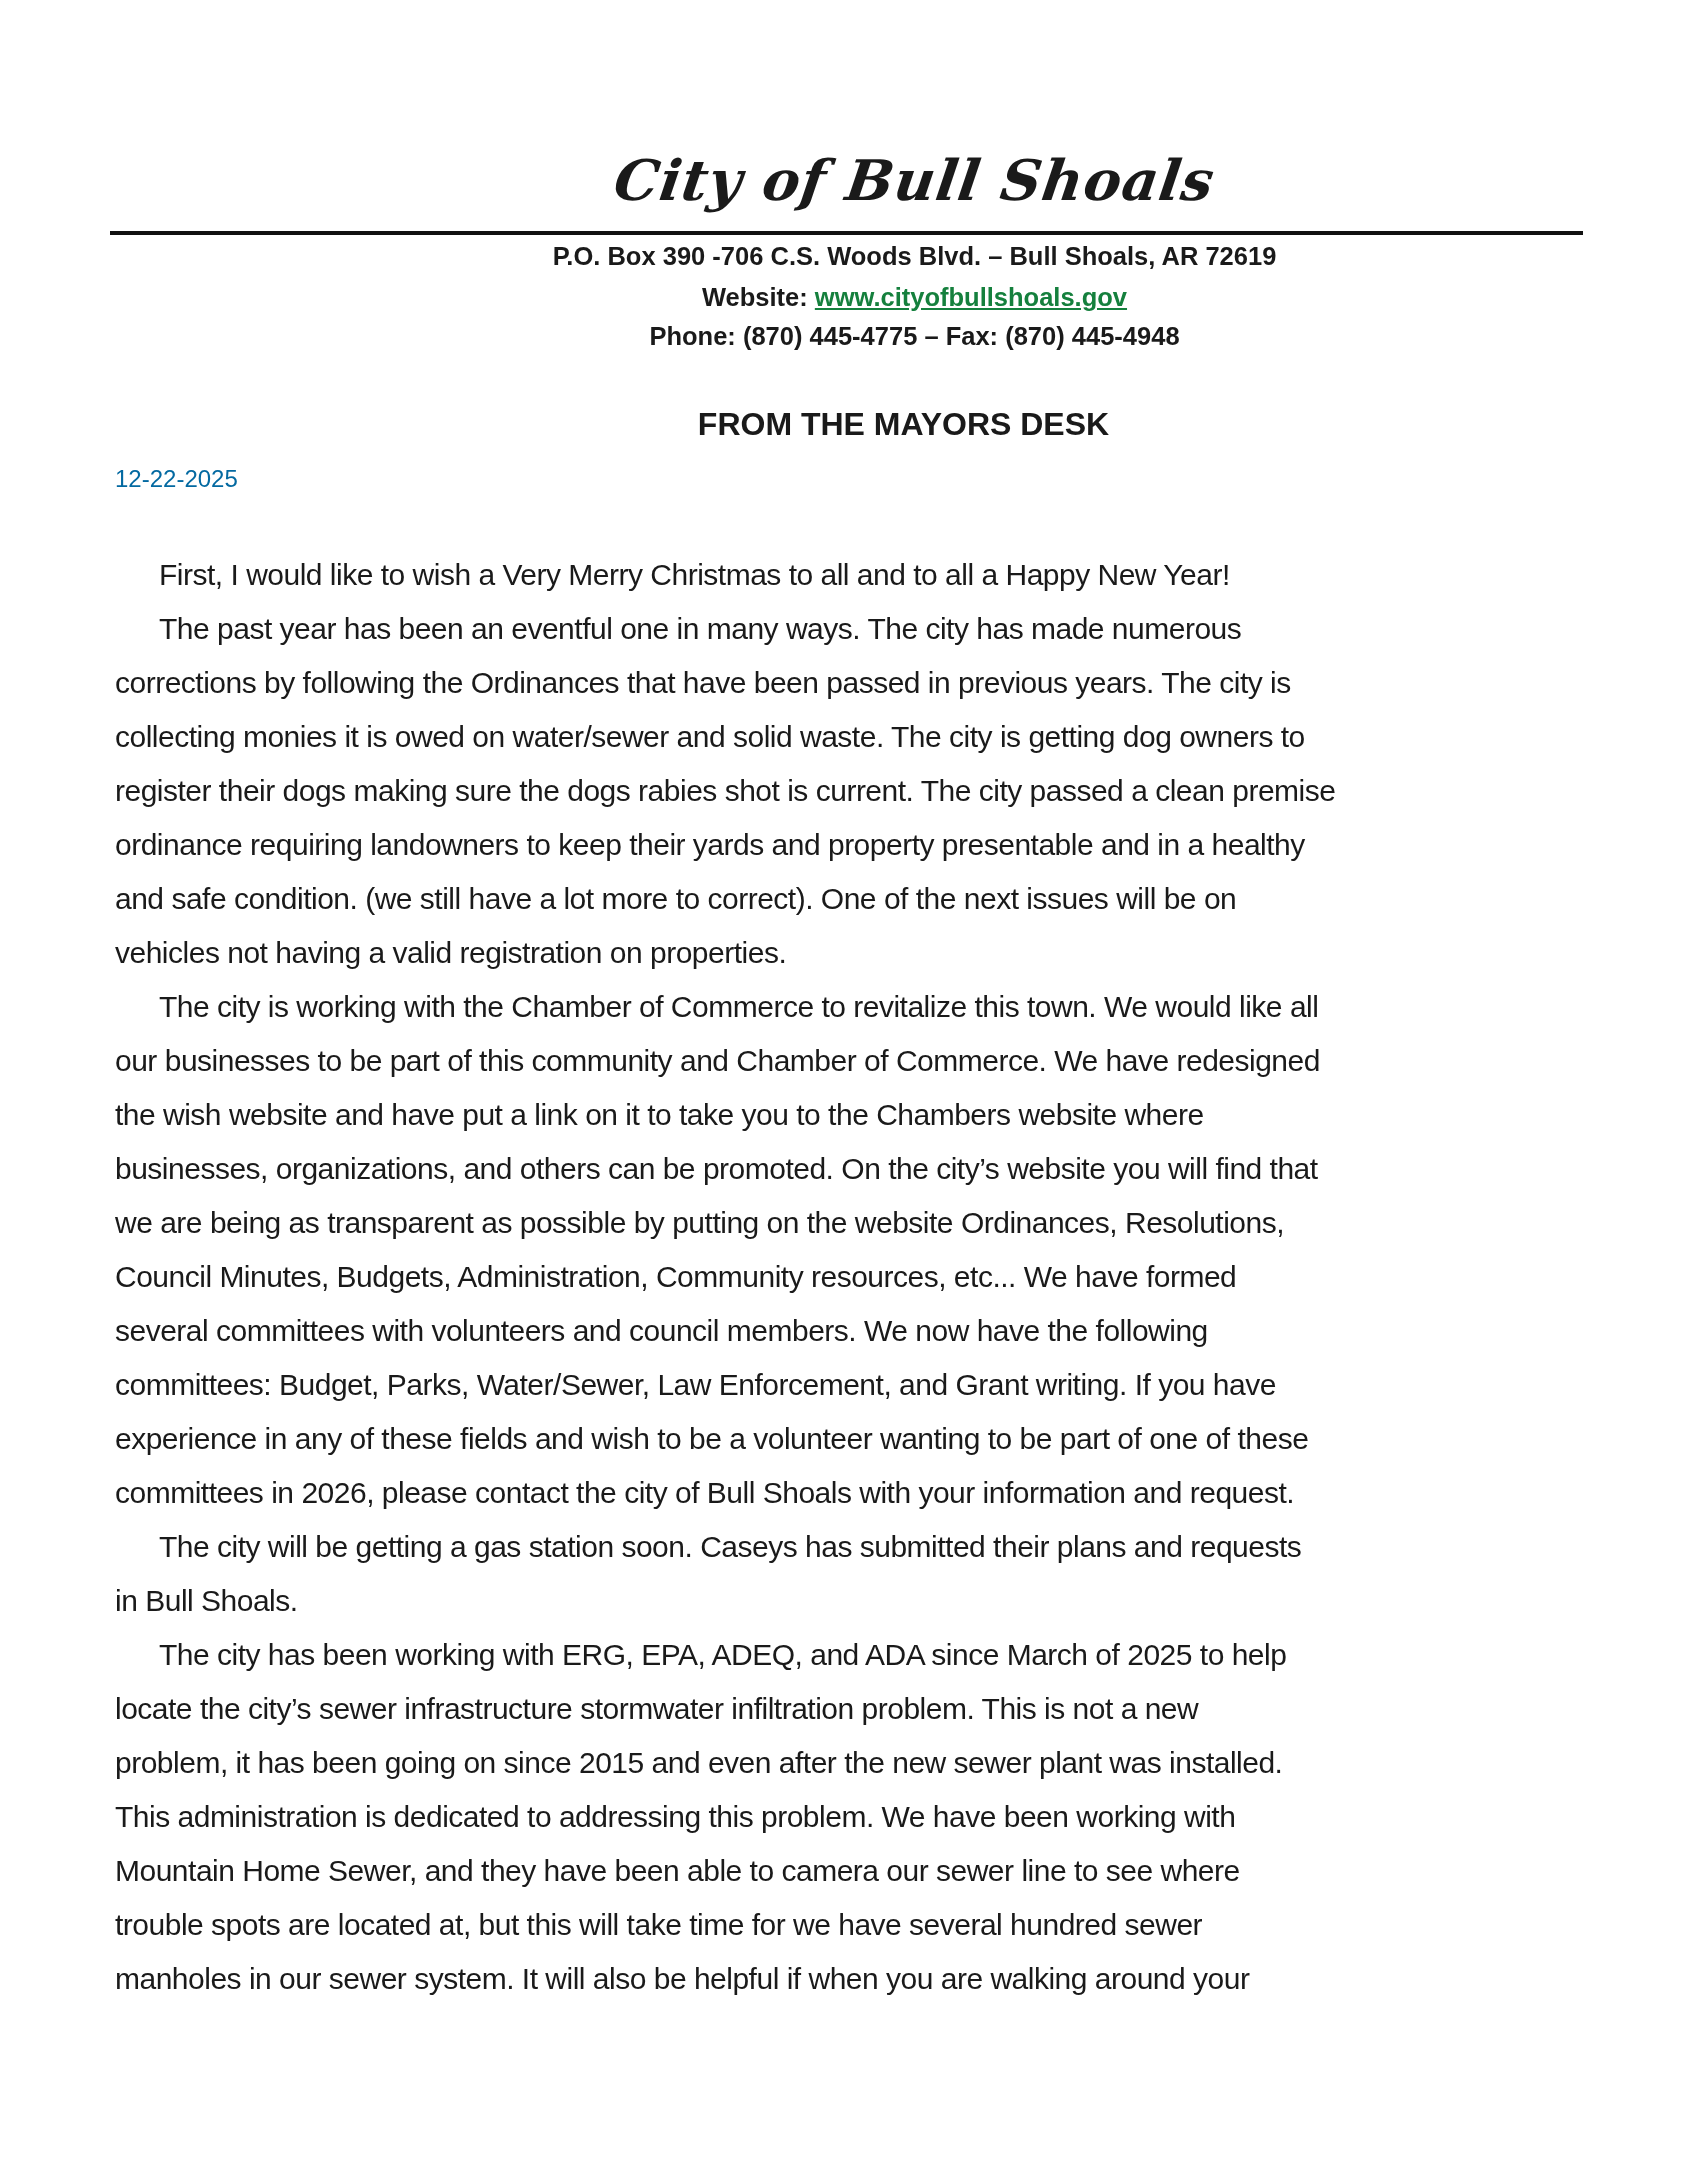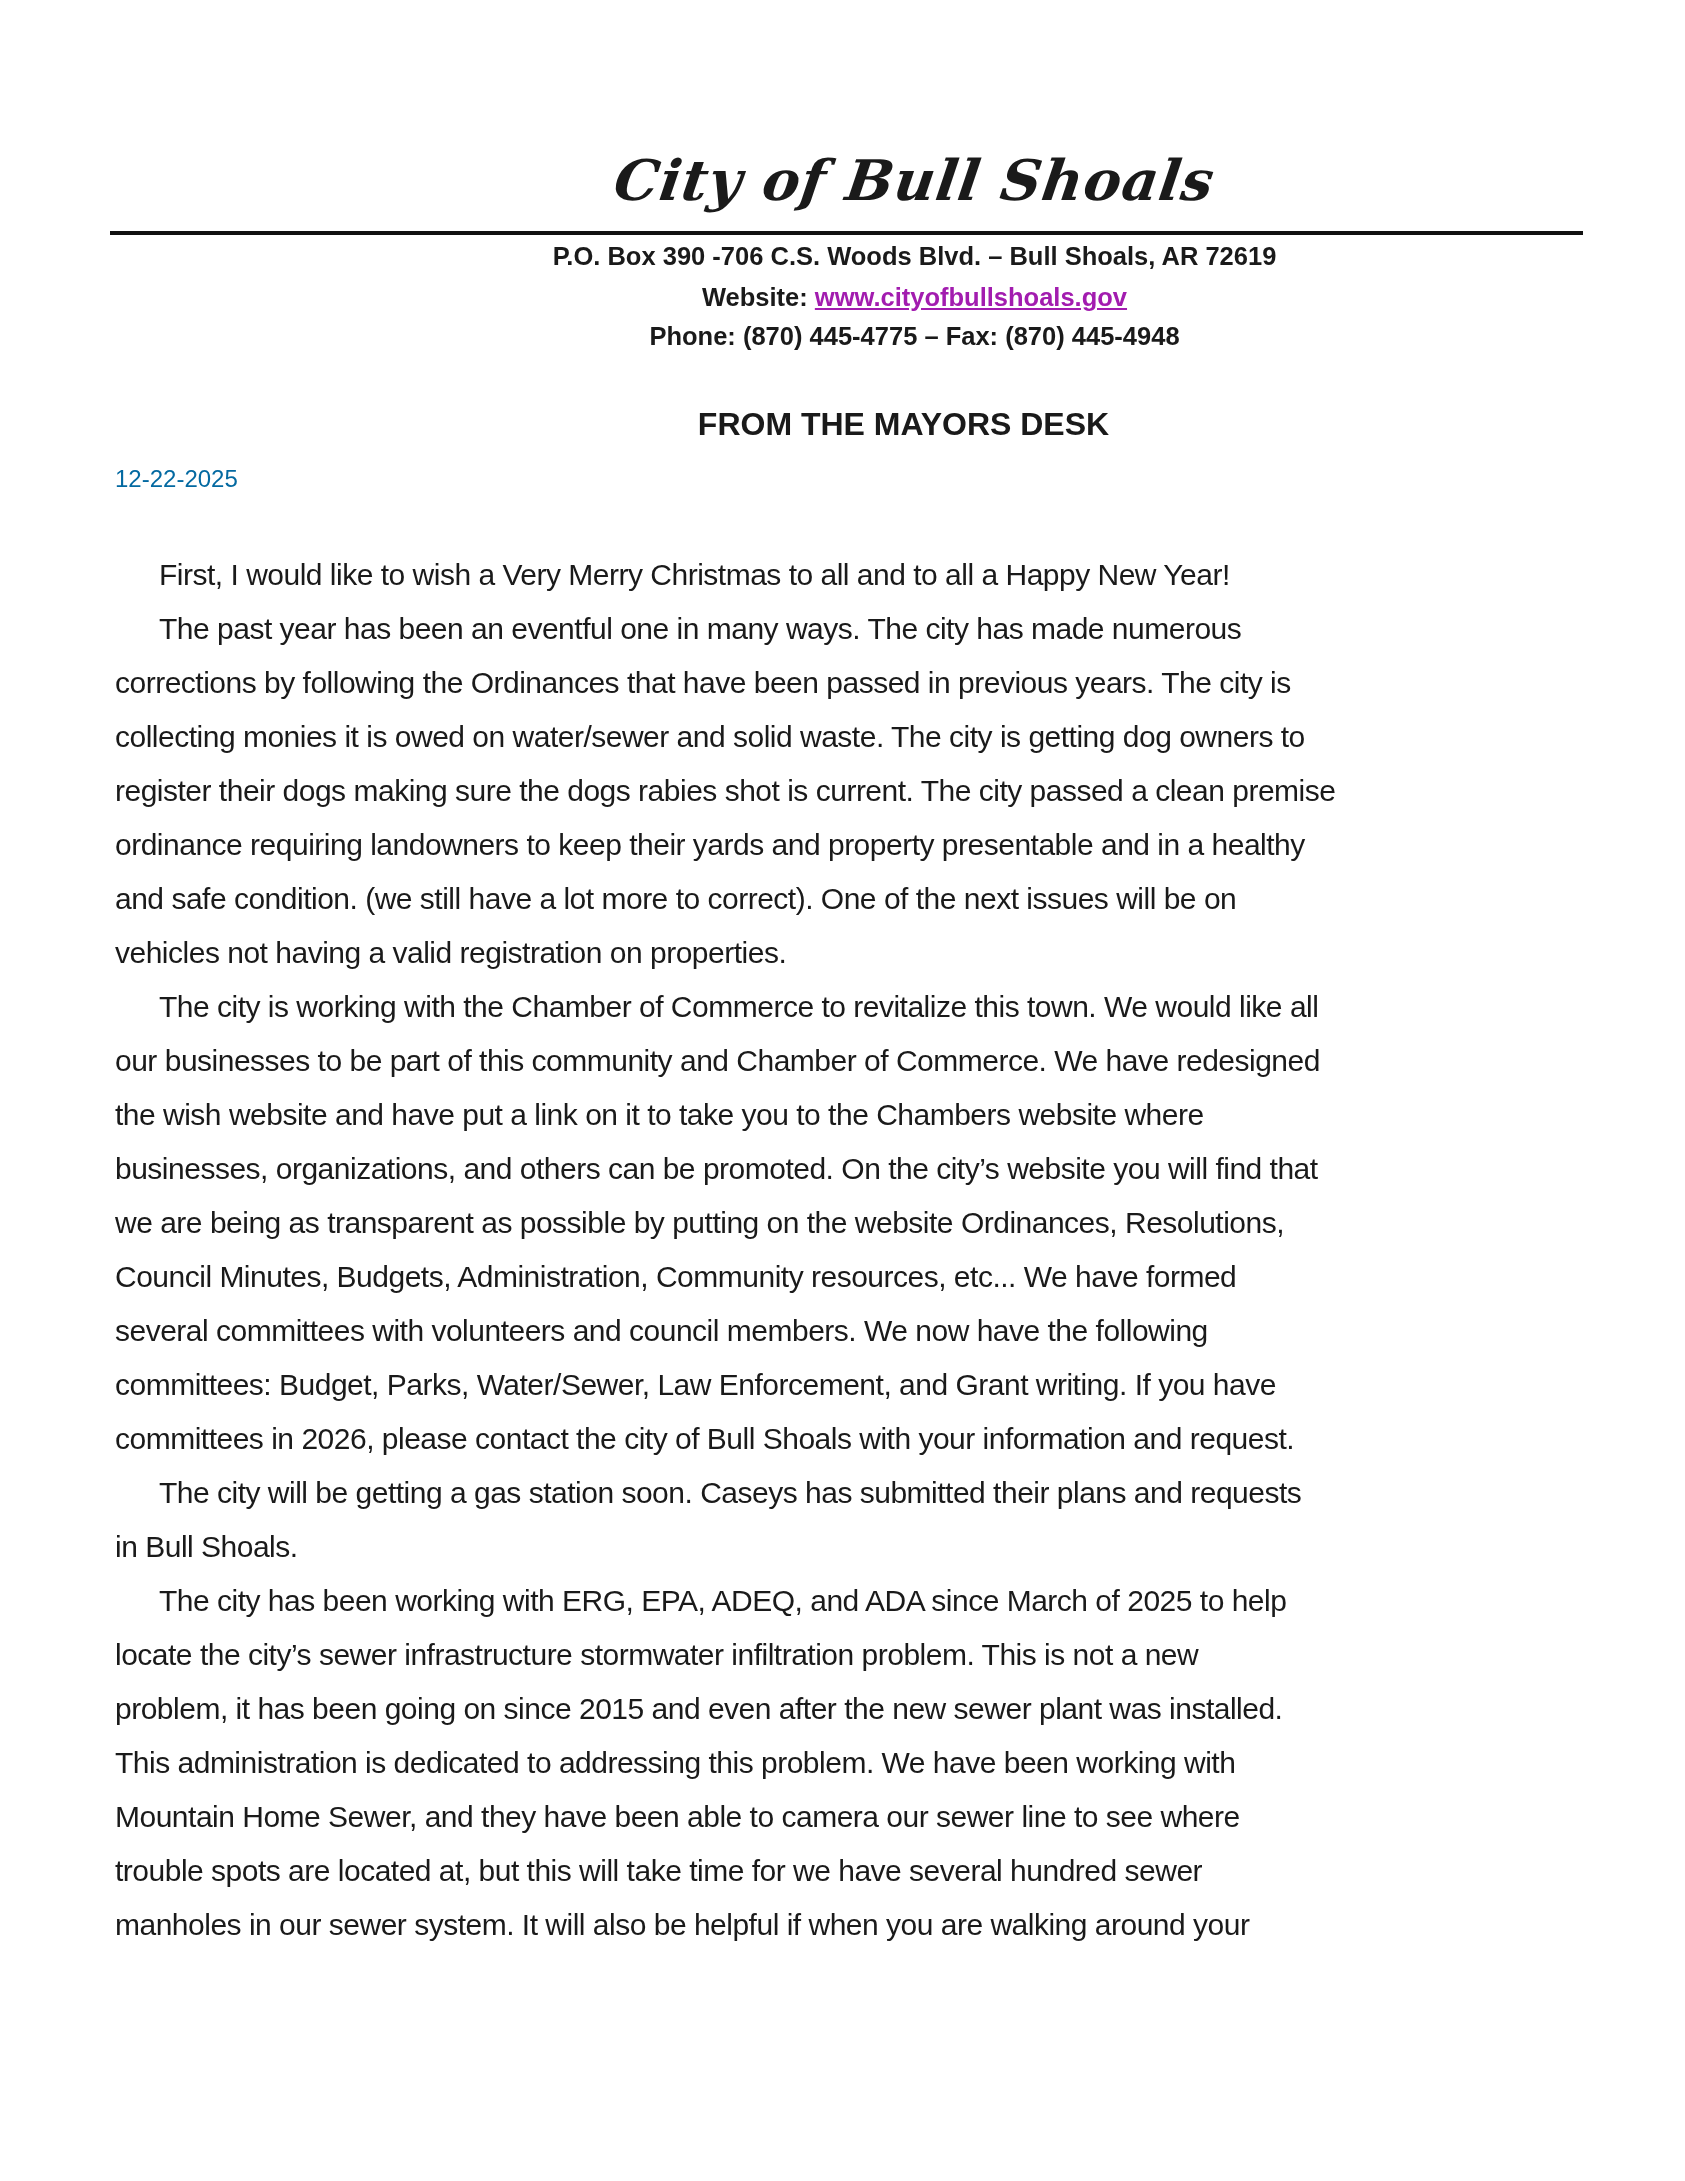--- a/index.html
+++ b/index.html
@@ -14,21 +14,21 @@
     position: absolute; left: 110px; width: 1473px; top: 231px; height: 3.5px; background: #111;
   }
   .contact {
     position: absolute; left: 0; width: 1685px; text-align: center;
     font-family: "Liberation Sans", sans-serif; font-weight: bold; font-size: 25.5px; color: #1a1a1a;
     transform: translateX(72px);
   }
   .contact.addr { top: 242px; }
   .contact.web { top: 283px; }
   .contact.phone { top: 322px; }
-  .contact a { color: #a21caf; text-decoration: underline; }
+  .contact a { color: #15803d; text-decoration: underline; }
   .heading {
     position: absolute; left: 0; width: 1685px; top: 406px; text-align: center;
     font-family: "Liberation Sans", sans-serif; font-weight: bold; font-size: 32px; color: #1a1a1a;
     transform: translateX(61px);
   }
   .date {
     position: absolute; left: 115px; top: 465px;
     font-family: "Liberation Sans", sans-serif; font-size: 24px; color: #0369a1;
   }
   .body {
@@ -63,20 +63,21 @@
       <div class="line">and safe condition. (we still have a lot more to correct). One of the next issues will be on</div>
       <div class="line">vehicles not having a valid registration on properties.</div>
       <div class="line indent">The city is working with the Chamber of Commerce to revitalize this town. We would like all</div>
       <div class="line">our businesses to be part of this community and Chamber of Commerce. We have redesigned</div>
       <div class="line">the wish website and have put a link on it to take you to the Chambers website where</div>
       <div class="line">businesses, organizations, and others can be promoted. On the city’s website you will find that</div>
       <div class="line">we are being as transparent as possible by putting on the website Ordinances, Resolutions,</div>
       <div class="line">Council Minutes, Budgets, Administration, Community resources, etc... We have formed</div>
       <div class="line">several committees with volunteers and council members. We now have the following</div>
       <div class="line">committees: Budget, Parks, Water/Sewer, Law Enforcement, and Grant writing. If you have</div>
+      <div class="line">experience in any of these fields and wish to be a volunteer wanting to be part of one of these</div>
       <div class="line">committees in 2026, please contact the city of Bull Shoals with your information and request.</div>
       <div class="line indent">The city will be getting a gas station soon. Caseys has submitted their plans and requests</div>
       <div class="line">in Bull Shoals.</div>
       <div class="line indent">The city has been working with ERG, EPA, ADEQ, and ADA since March of 2025 to help</div>
       <div class="line">locate the city’s sewer infrastructure stormwater infiltration problem. This is not a new</div>
       <div class="line">problem, it has been going on since 2015 and even after the new sewer plant was installed.</div>
       <div class="line">This administration is dedicated to addressing this problem. We have been working with</div>
       <div class="line">Mountain Home Sewer, and they have been able to camera our sewer line to see where</div>
       <div class="line">trouble spots are located at, but this will take time for we have several hundred sewer</div>
       <div class="line">manholes in our sewer system. It will also be helpful if when you are walking around your</div>

